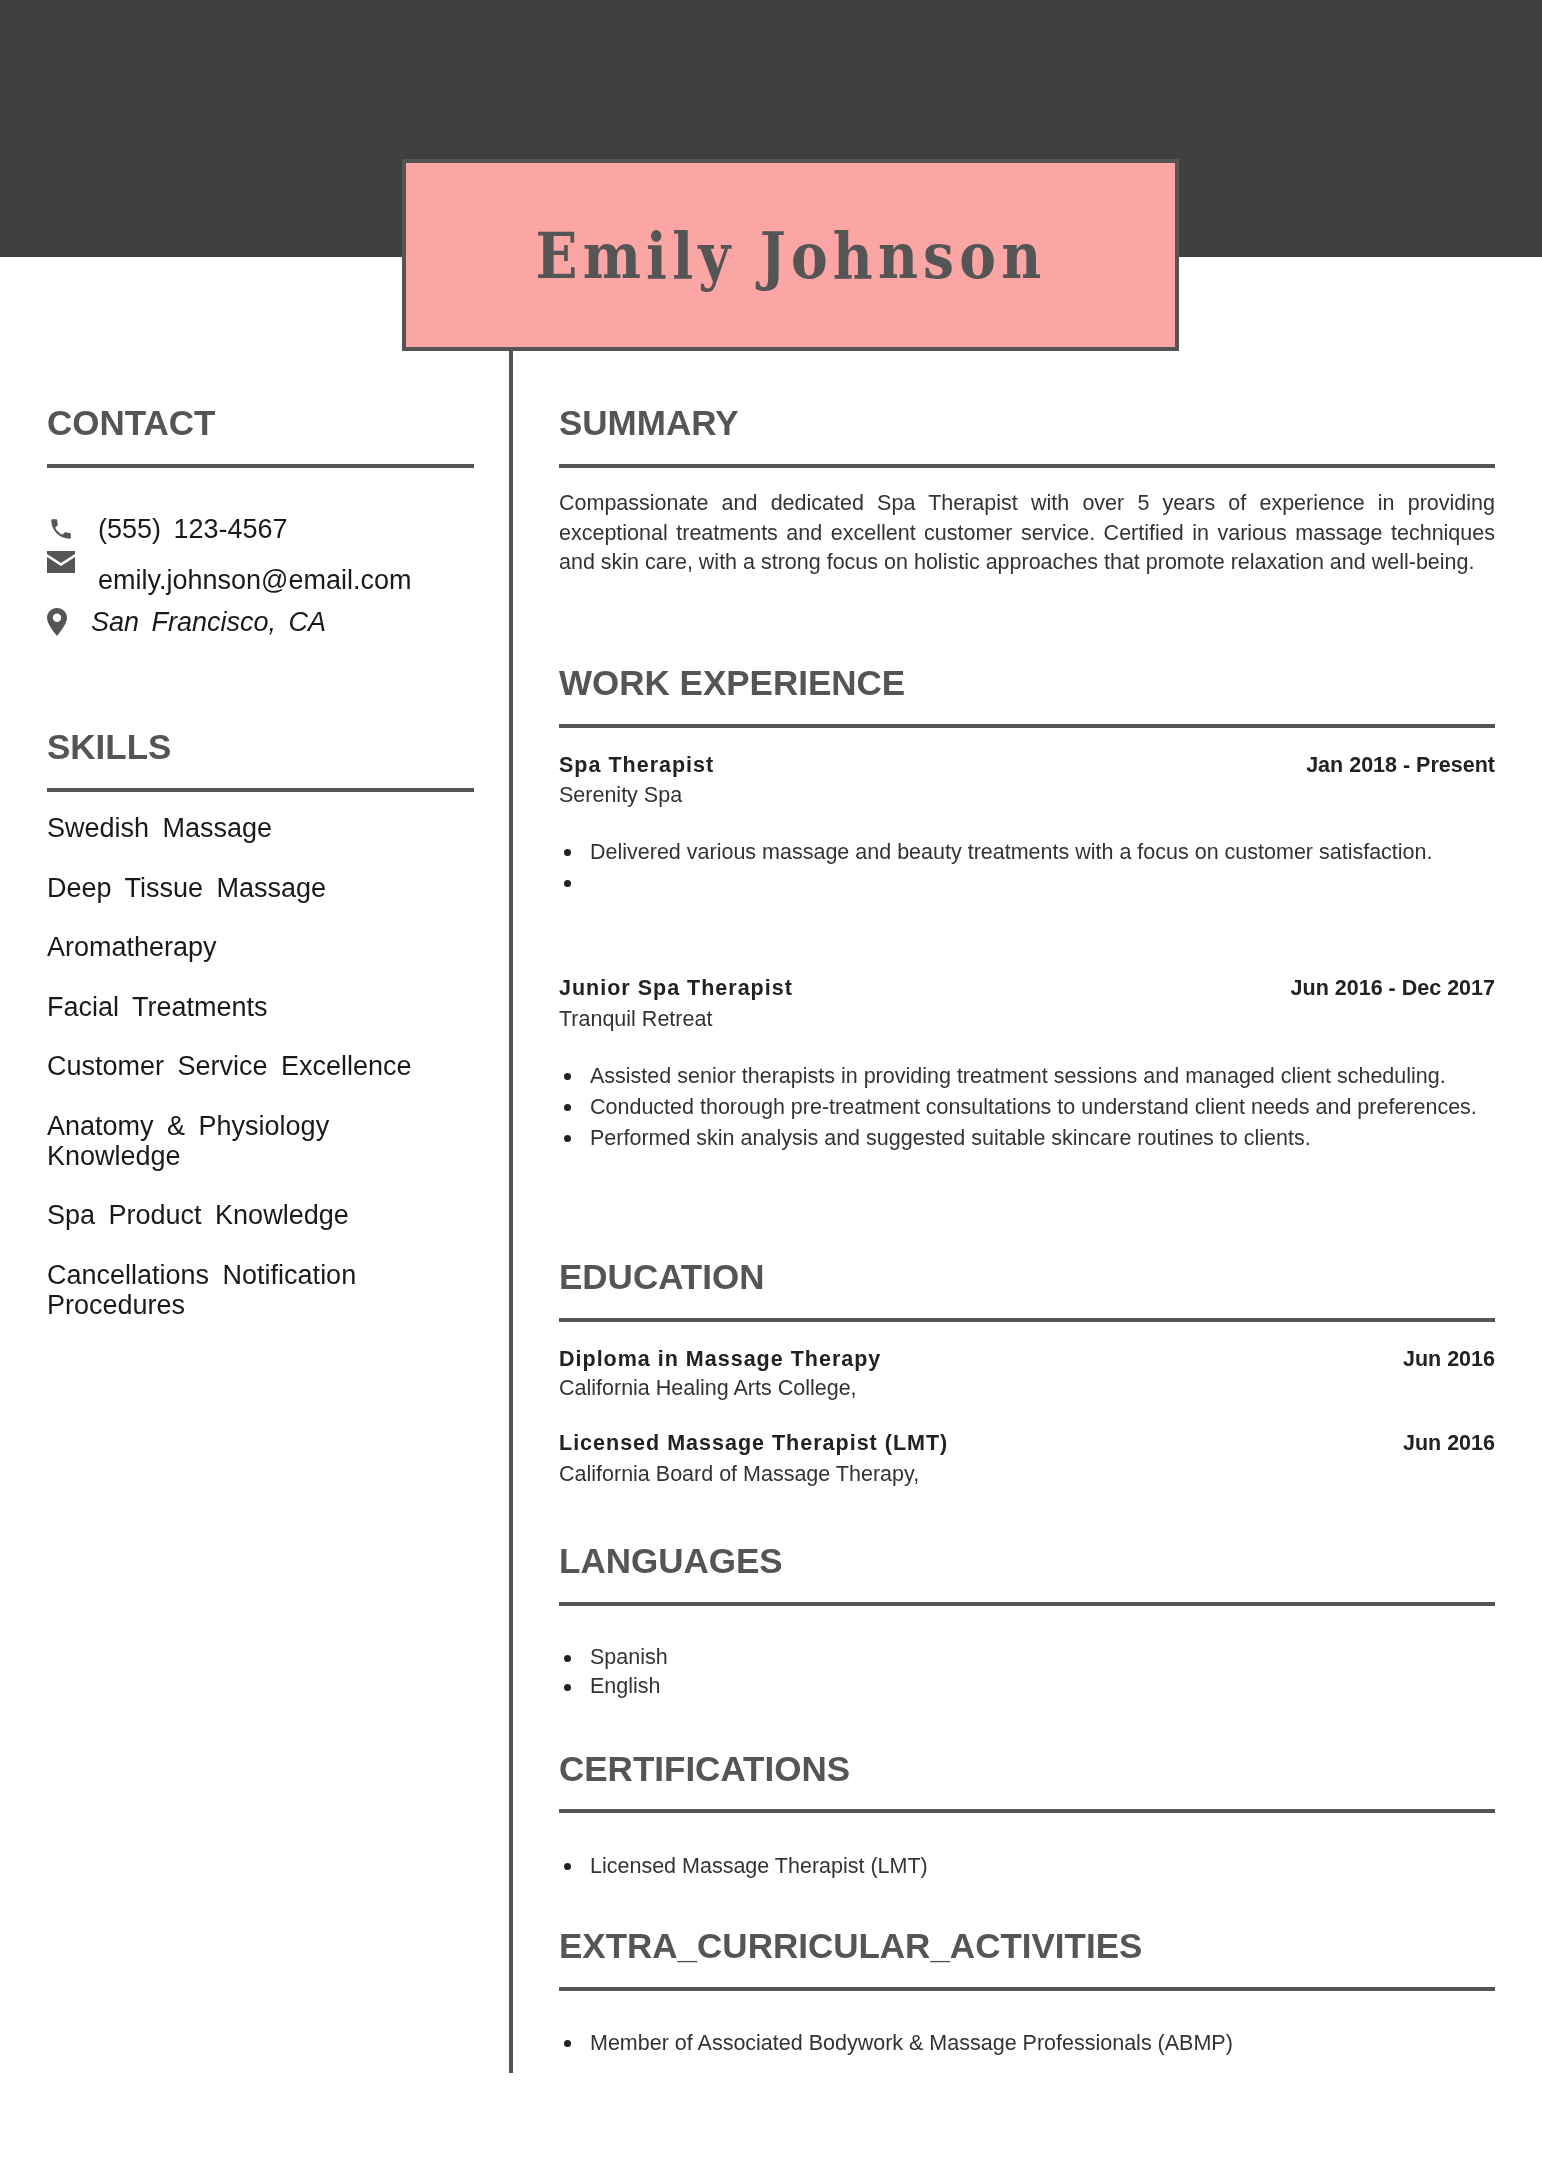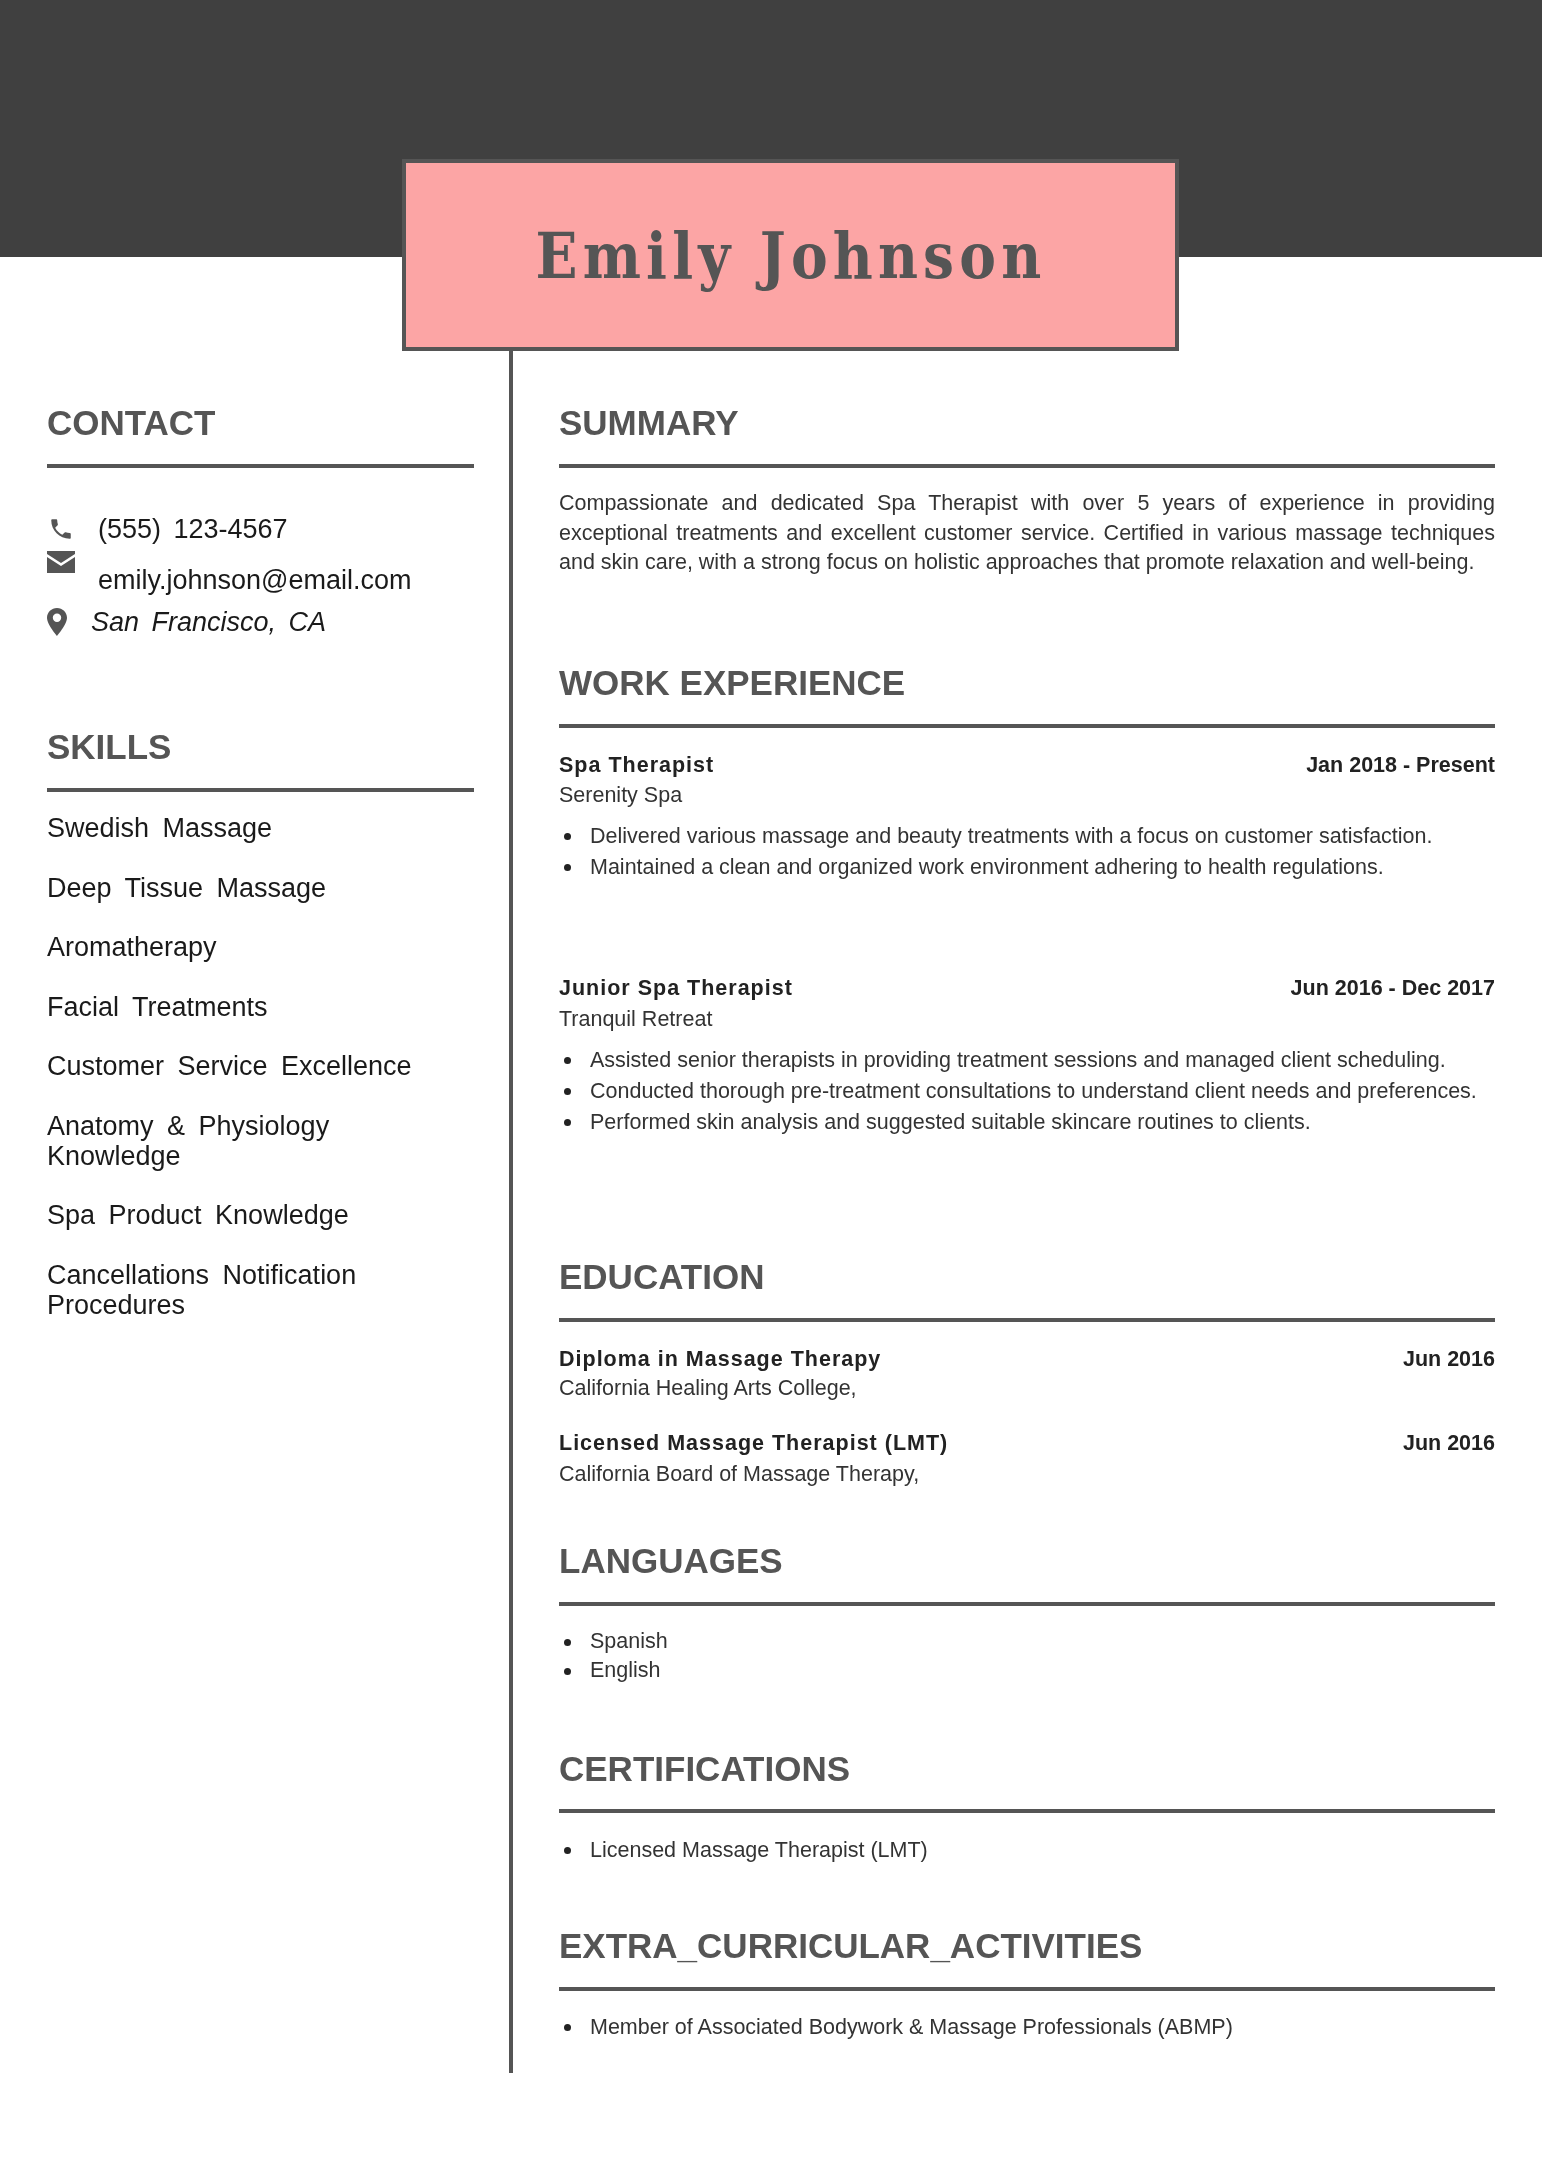--- a/index.html
+++ b/index.html
@@ -25,21 +25,21 @@
   .contact-text { font-size: 27px; color: #1a1a1a; word-spacing: 5px; white-space: nowrap; }
 
   .skill { position: absolute; left: 47px; width: 420px; font-size: 27px; line-height: 30px; color: #1a1a1a; word-spacing: 6px; }
 
   .summary-text { position: absolute; left: 559px; top: 489px; width: 936px; font-size: 21.5px; line-height: 29.7px; color: #333333; text-align: justify; }
 
   .entry-title { position: absolute; left: 559px; font-size: 21.5px; font-weight: bold; letter-spacing: 1px; color: #222222; white-space: nowrap; line-height: 28px; }
   .entry-date { position: absolute; right: 47px; font-size: 21.5px; font-weight: bold; color: #222222; white-space: nowrap; line-height: 28px; text-align: right; }
   .entry-sub { position: absolute; left: 559px; font-size: 21.5px; color: #333333; white-space: nowrap; line-height: 28px; }
 
-  .bullets { position: absolute; left: 559px; width: 936px; list-style: none; }
+  .bullets { position: absolute; left: 559px; width: 936px; list-style: none; margin-top: 16px; }
   .bullets li { position: relative; padding-left: 31px; font-size: 21.5px; line-height: 30px; color: #333333; text-align: justify; margin-bottom: 1px; }
   .bullets li .dot { position: absolute; left: 5px; top: 12px; width: 7px; height: 7px; border-radius: 50%; background: #222222; }
 </style>
 </head>
 <body>
 
 <div class="header-band"></div>
 <div class="name-box">
   <div class="name">Emily Johnson</div>
 </div>
@@ -93,21 +93,21 @@
 <div class="summary-text">Compassionate and dedicated Spa Therapist with over 5 years of experience in providing exceptional treatments and excellent customer service. Certified in various massage techniques and skin care, with a strong focus on holistic approaches that promote relaxation and well-being.</div>
 
 <div class="heading right-heading" style="top:663px;">WORK EXPERIENCE</div>
 <div class="rule right-rule" style="top:724px;"></div>
 
 <div class="entry-title" style="top:751px;">Spa Therapist</div>
 <div class="entry-date" style="top:751px;">Jan 2018 - Present</div>
 <div class="entry-sub" style="top:781px;">Serenity Spa</div>
 <ul class="bullets" style="top:821px;">
   <li><span class="dot"></span><span>Delivered various massage and beauty treatments with a focus on customer satisfaction.</span></li>
-  <li><span class="dot"></span><span>Maintained a clean and organized work environment adhering to health regulations.</span></li>
+  <li><span class="dot"></span></li>
 </ul>
 
 <div class="entry-title" style="top:974px;">Junior Spa Therapist</div>
 <div class="entry-date" style="top:974px;">Jun 2016 - Dec 2017</div>
 <div class="entry-sub" style="top:1005px;">Tranquil Retreat</div>
 <ul class="bullets" style="top:1045px;">
   <li><span class="dot"></span><span>Assisted senior therapists in providing treatment sessions and managed client scheduling.</span></li>
   <li><span class="dot"></span><span>Conducted thorough pre-treatment consultations to understand client needs and preferences.</span></li>
   <li><span class="dot"></span><span>Performed skin analysis and suggested suitable skincare routines to clients.</span></li>
 </ul>

